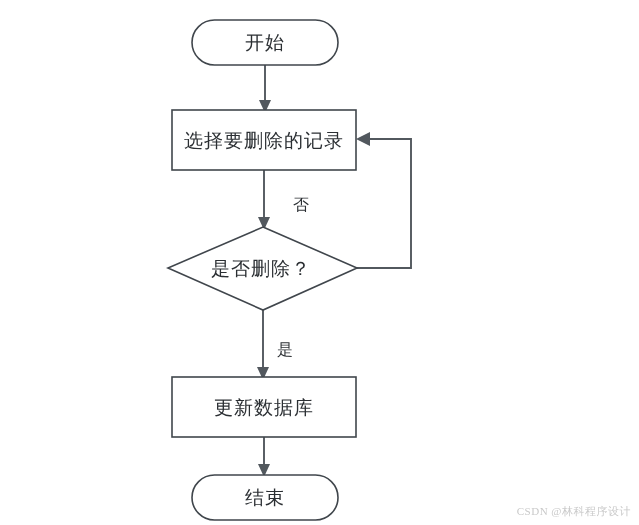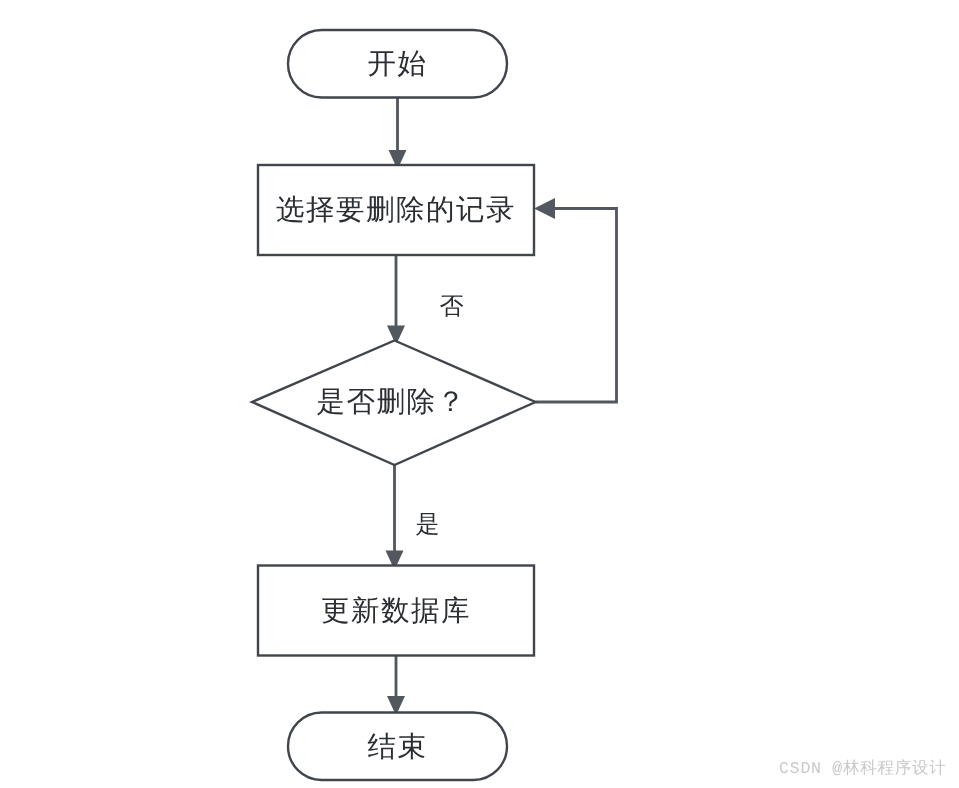--- a/index.html
+++ b/index.html
@@ -51,21 +51,21 @@
     font-family: "DejaVu Sans", "Liberation Sans", sans-serif;
     font-size: 16px;
     fill: #2b2f33;
     text-anchor: middle;
     dominant-baseline: middle;
   }
   .watermark {
     position: absolute;
     right: 8px;
     bottom: 6px;
-    font-family: Liberation Mono, monospace;
+    font-family: Liberation Serif, serif;
     font-size: 11px;
     color: #c9c9c9;
     letter-spacing: 0.5px;
     white-space: nowrap;
     user-select: none;
   }
 </style>
 </head>
 <body>
 

